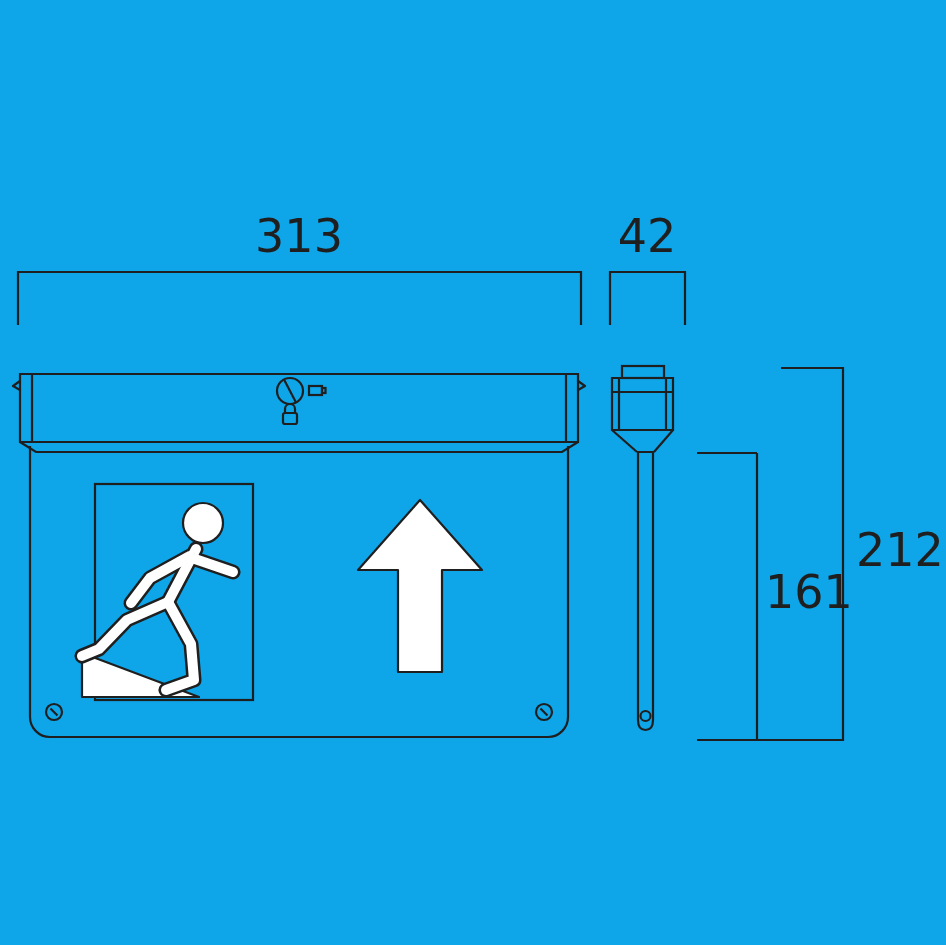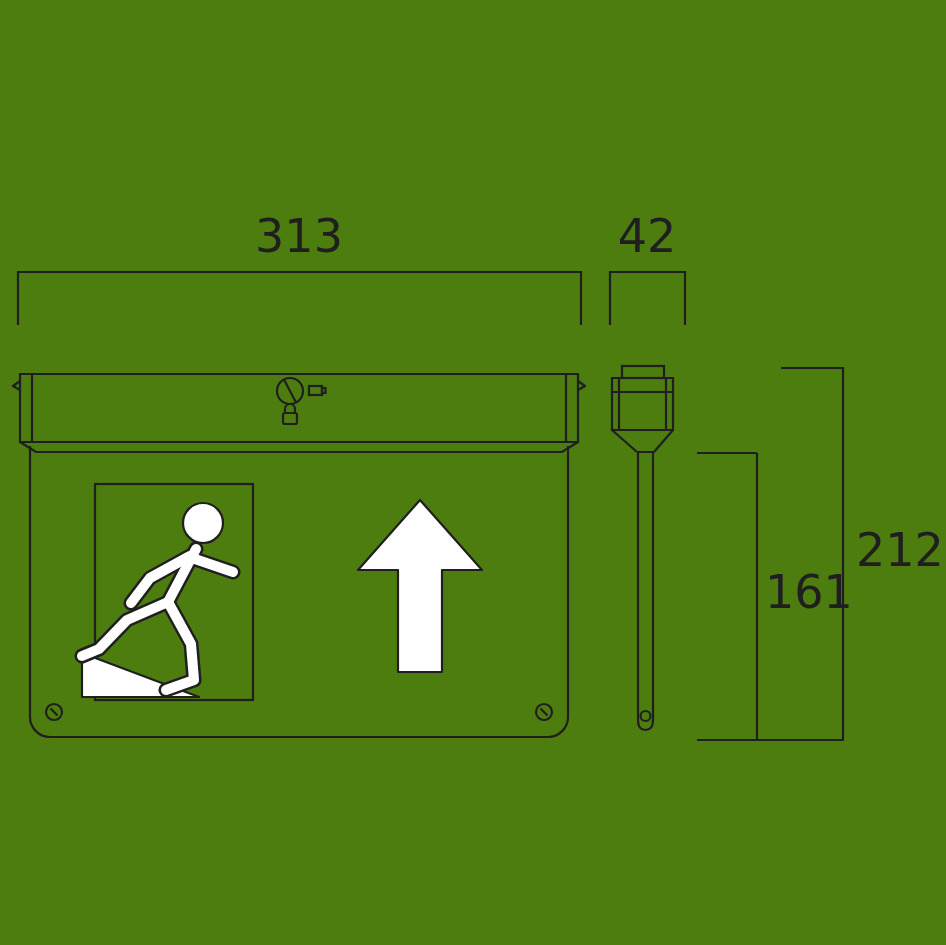--- a/index.html
+++ b/index.html
@@ -1,19 +1,19 @@
 <!DOCTYPE html>
 <html><head>
 <meta charset="utf-8">
 <style>
   html,body{margin:0;padding:0;background:#ffffff;}
   .stage{
     position:relative;
     width:946px;height:945px;
-    background:#4d7c0f;
+    background:#0ea5e9;
     font-family:"DejaVu Sans","Liberation Sans",sans-serif;
     overflow:hidden;
   }
   svg{display:block;width:946px;height:945px;}
   .ln{fill:none;stroke:#1f1f1f;stroke-width:2.2;stroke-linecap:butt;stroke-linejoin:miter;}
   .ln-round{fill:none;stroke:#1f1f1f;stroke-width:2.2;stroke-linecap:round;stroke-linejoin:round;}
   .white-fill{fill:#ffffff;stroke:#1f1f1f;stroke-width:2.2;stroke-linejoin:round;}
   .fig-black{fill:none;stroke:#1f1f1f;stroke-width:15;stroke-linecap:round;stroke-linejoin:round;}
   .fig-white{fill:none;stroke:#ffffff;stroke-width:10;stroke-linecap:round;stroke-linejoin:round;}
   .dim-text{

